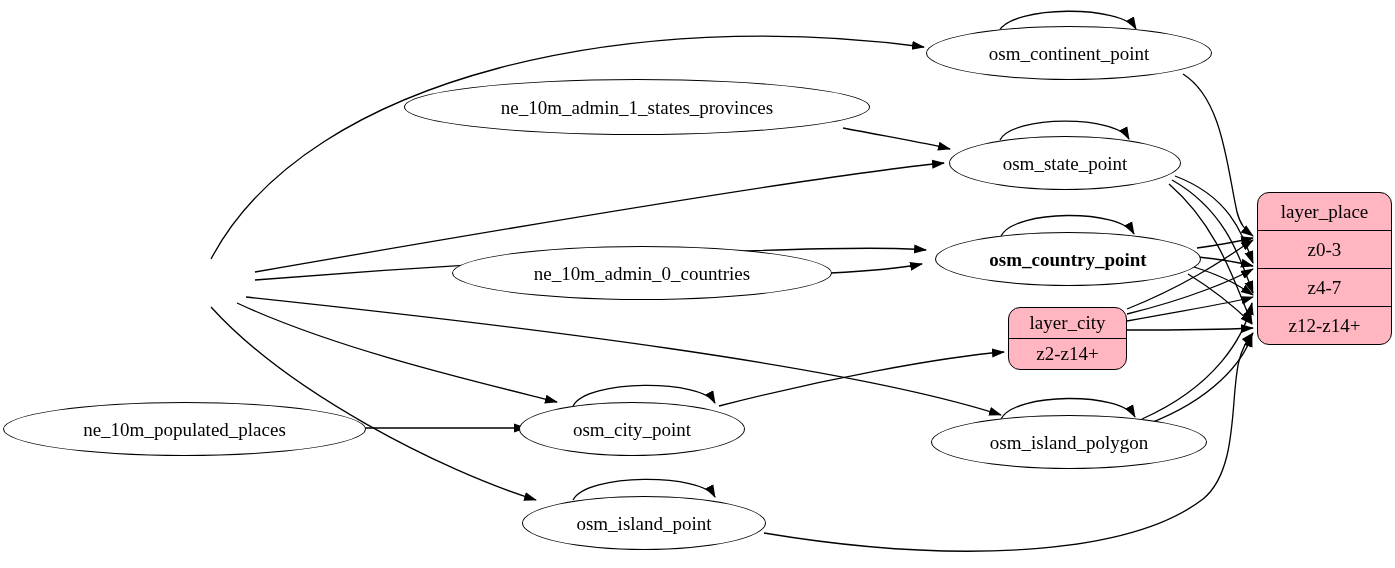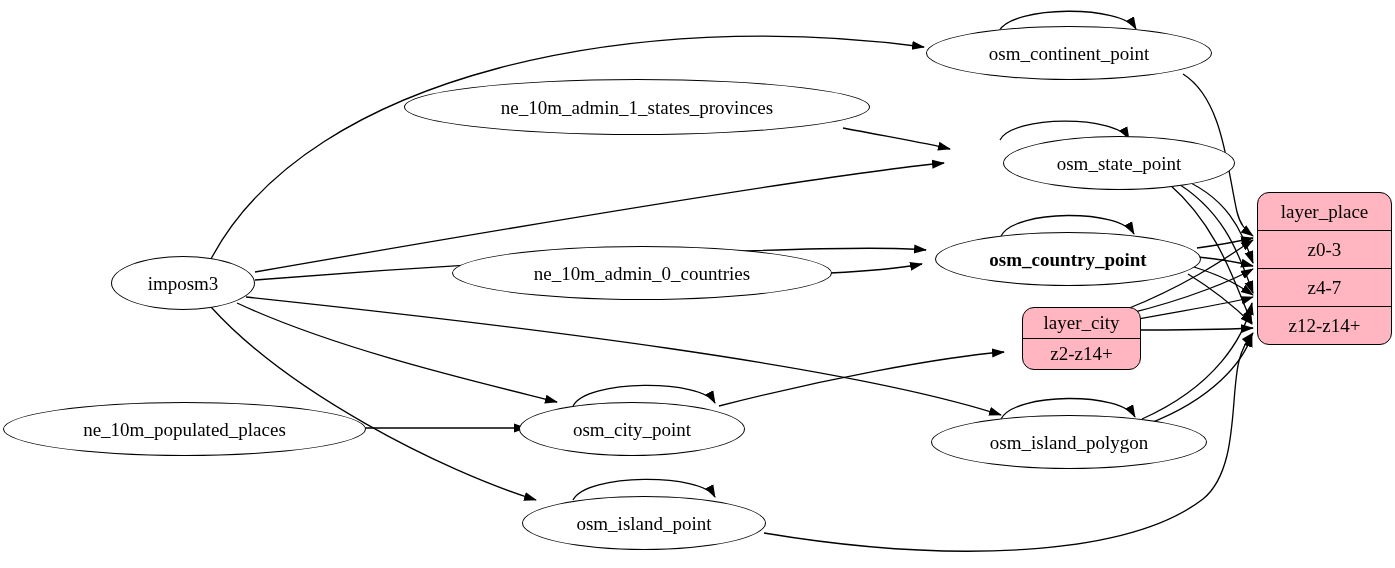--- a/index.html
+++ b/index.html
@@ -31,26 +31,26 @@
     flex:1;display:flex;align-items:center;justify-content:center;
     border-top:1.3px solid #000;
   }
   .record .row:first-child{border-top:none;text-align:center;}
   
   #n-imposm3      {left:111px;top:256px;width:142px;height:52px;}
   #n-ne1          {left:404px;top:79px; width:464px;height:54px;}
   #n-ne0          {left:452px;top:246px;width:378px;height:52px;}
   #n-nepop        {left:3px;  top:402px;width:361px;height:52px;}
   #n-continent    {left:926px;top:26px; width:284px;height:52px;}
-  #n-state        {left:1003px;top:136px;width:230px;height:52px;}
+  #n-state        {left:949px;top:136px;width:230px;height:52px;}
   #n-country      {left:935px;top:232px;width:264px;height:52px;font-weight:bold;}
   #n-city         {left:519px;top:402px;width:224px;height:52px;}
   #n-islandpoly   {left:931px;top:415px;width:274px;height:52px;}
   #n-islandpt     {left:522px;top:496px;width:242px;height:52px;}
-  #r-layer-city   {left:1008px;top:307px;width:117px;height:61px;margin-left:14px;}
+  #r-layer-city   {left:1008px;top:307px;width:117px;height:61px;}
   #r-layer-place  {left:1257px;top:192px;width:133px;height:151px;}
 </style>
 </head>
 <body>
 
 <div id="canvas">
   <svg id="edges" width="1395" height="568" viewBox="0 0 1395 568">
     <defs>
       <marker id="arrow" markerUnits="userSpaceOnUse" markerWidth="14" markerHeight="12" refX="12" refY="5" orient="auto">
         <path d="M0,0.5 L13,5 L0,9.5 z" fill="#000"></path>
@@ -82,23 +82,20 @@
       <path d="M 719,406 C 820,380 940,357 1004,352" fill="none" stroke="#000000" stroke-width="1.3" marker-end="url(#arrow)"></path>
       <path d="M 1127,309 C 1192,283 1233,253 1253,240" fill="none" stroke="#000000" stroke-width="1.3" marker-end="url(#arrow)"></path>
       <path d="M 1127,314 C 1192,298 1235,279 1253,269" fill="none" stroke="#000000" stroke-width="1.3" marker-end="url(#arrow)"></path>
       <path d="M 1127,321 C 1192,309 1237,302 1253,297" fill="none" stroke="#000000" stroke-width="1.3" marker-end="url(#arrow)"></path>
       <path d="M 1126,330 C 1190,330 1233,329 1253,328" fill="none" stroke="#000000" stroke-width="1.3" marker-end="url(#arrow)"></path>
       <path d="M 1142,419 C 1216,386 1244,337 1252,303" fill="none" stroke="#000000" stroke-width="1.3" marker-end="url(#arrow)"></path>
       <path d="M 1148,424 C 1213,399 1243,362 1252,335" fill="none" stroke="#000000" stroke-width="1.3" marker-end="url(#arrow)"></path>
       <path d="M 764,533 C 950,564 1128,557 1203,499 C 1239,470 1230,396 1239,361 C 1242,349 1246,341 1253,333" fill="none" stroke="#000000" stroke-width="1.3" marker-end="url(#arrow)"></path>
     </svg>
 
-  <div class="node" id="n-imposm3">
-    <span>imposm3</span>
-  </div>
   <div class="node" id="n-ne1">
     <span>ne_10m_admin_1_states_provinces</span>
   </div>
   <div class="node" id="n-ne0">
     <span>ne_10m_admin_0_countries</span>
   </div>
   <div class="node" id="n-nepop">
     <span>ne_10m_populated_places</span>
   </div>
   <div class="node" id="n-continent">

